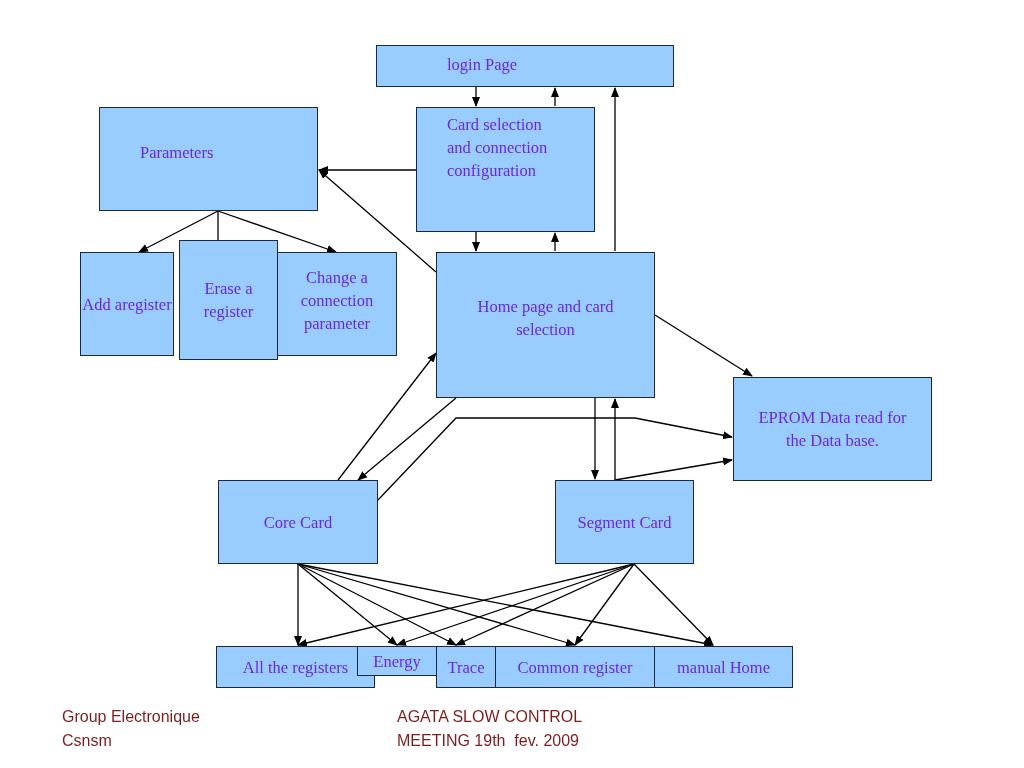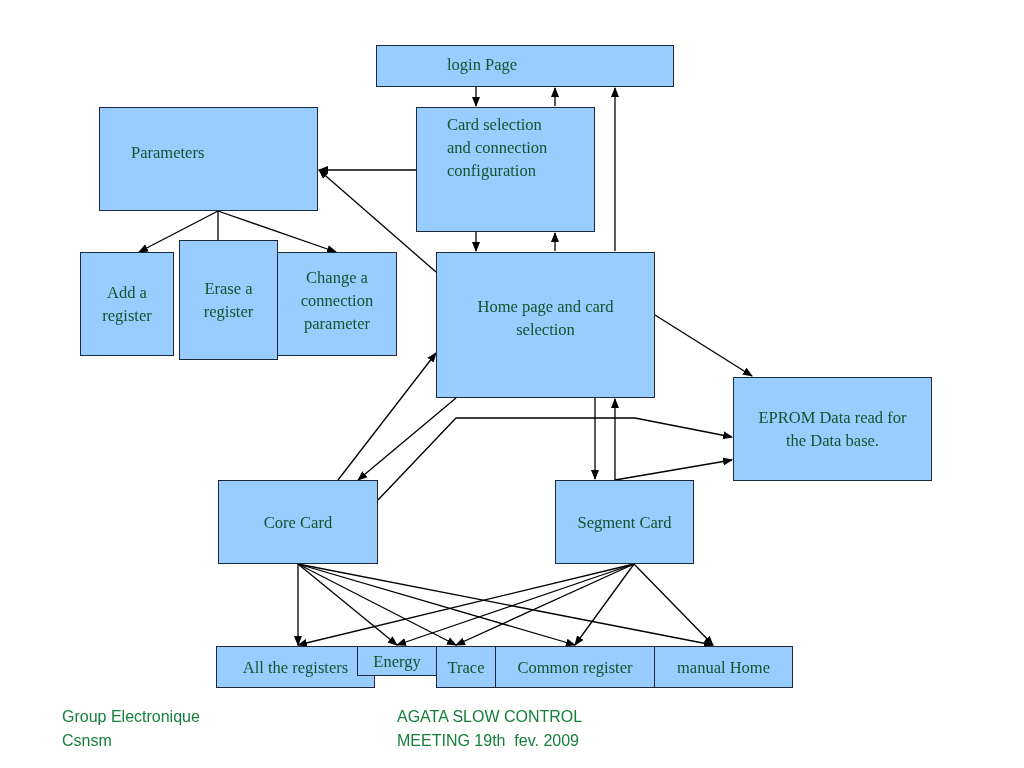--- a/index.html
+++ b/index.html
@@ -3,34 +3,34 @@
   <meta charset="utf-8">
   <style>
     html, body { margin: 0; padding: 0; background: #ffffff; }
     body { width: 1024px; height: 768px; position: relative; overflow: hidden; }
     #diagram { position: absolute; left: 0; top: 0; width: 1024px; height: 768px; }
     .box {
       position: absolute;
       box-sizing: border-box;
       background: #99ccff;
       border: 1px solid #1a2a3a;
-      color: #14532d;
+      color: #6d28d9;
       font-family: "Liberation Serif", "DejaVu Serif", serif;
       font-size: 16.5px;
       line-height: 23px;
       display: flex;
       text-align: center;
     }
     .center { align-items: center; justify-content: center; }
     .footer {
       position: absolute;
       font-family: "Liberation Sans", "DejaVu Sans", sans-serif;
       font-size: 16px;
       line-height: 20px;
-      color: #15803d;
+      color: #7f1d1d;
       white-space: pre;
     }
   </style>
 </head>
 <body>
 
 <svg id="diagram" xmlns="http://www.w3.org/2000/svg" width="1024" height="768">
   <defs>
     <marker id="ah" markerWidth="10" markerHeight="10" refX="9" refY="5" orient="auto" markerUnits="userSpaceOnUse">
       <path d="M0,1 L10,5 L0,9 Z" fill="#000"></path>
@@ -70,25 +70,25 @@
 <div class="box center" style="left:376px;top:45px;width:298px;height:42px;justify-content:flex-start;padding-left:70px;align-items:flex-start;padding-top:7px;">
   <span>login Page</span>
 </div>
 
 <div class="box" style="left:416px;top:107px;width:179px;height:125px;flex-direction:column;align-items:flex-start;padding-left:30px;padding-top:5px;text-align:left;">
   <span>Card selection</span>
   <span>and connection</span>
   <span>configuration</span>
 </div>
 
-<div class="box" style="left:99px;top:107px;width:219px;height:104px;align-items:center;padding-left:31px;padding-bottom:14px;">
+<div class="box" style="left:99px;top:107px;width:219px;height:104px;align-items:center;padding-left:40px;padding-bottom:14px;">
   <span>Parameters</span>
 </div>
 
-<div class="box center" style="left:80px;top:252px;width:94px;height:104px;flex-direction:column;">
+<div class="box center" style="left:80px;top:252px;width:94px;height:104px;flex-direction:row;">
   <span>Add a</span>
   <span>register</span>
 </div>
 <div class="box center" style="left:179px;top:240px;width:99px;height:120px;flex-direction:column;">
   <span>Erase a</span>
   <span>register</span>
 </div>
 <div class="box center" style="left:277px;top:252px;width:120px;height:104px;flex-direction:column;padding-bottom:8px;">
   <span>Change a</span>
   <span>connection</span>

